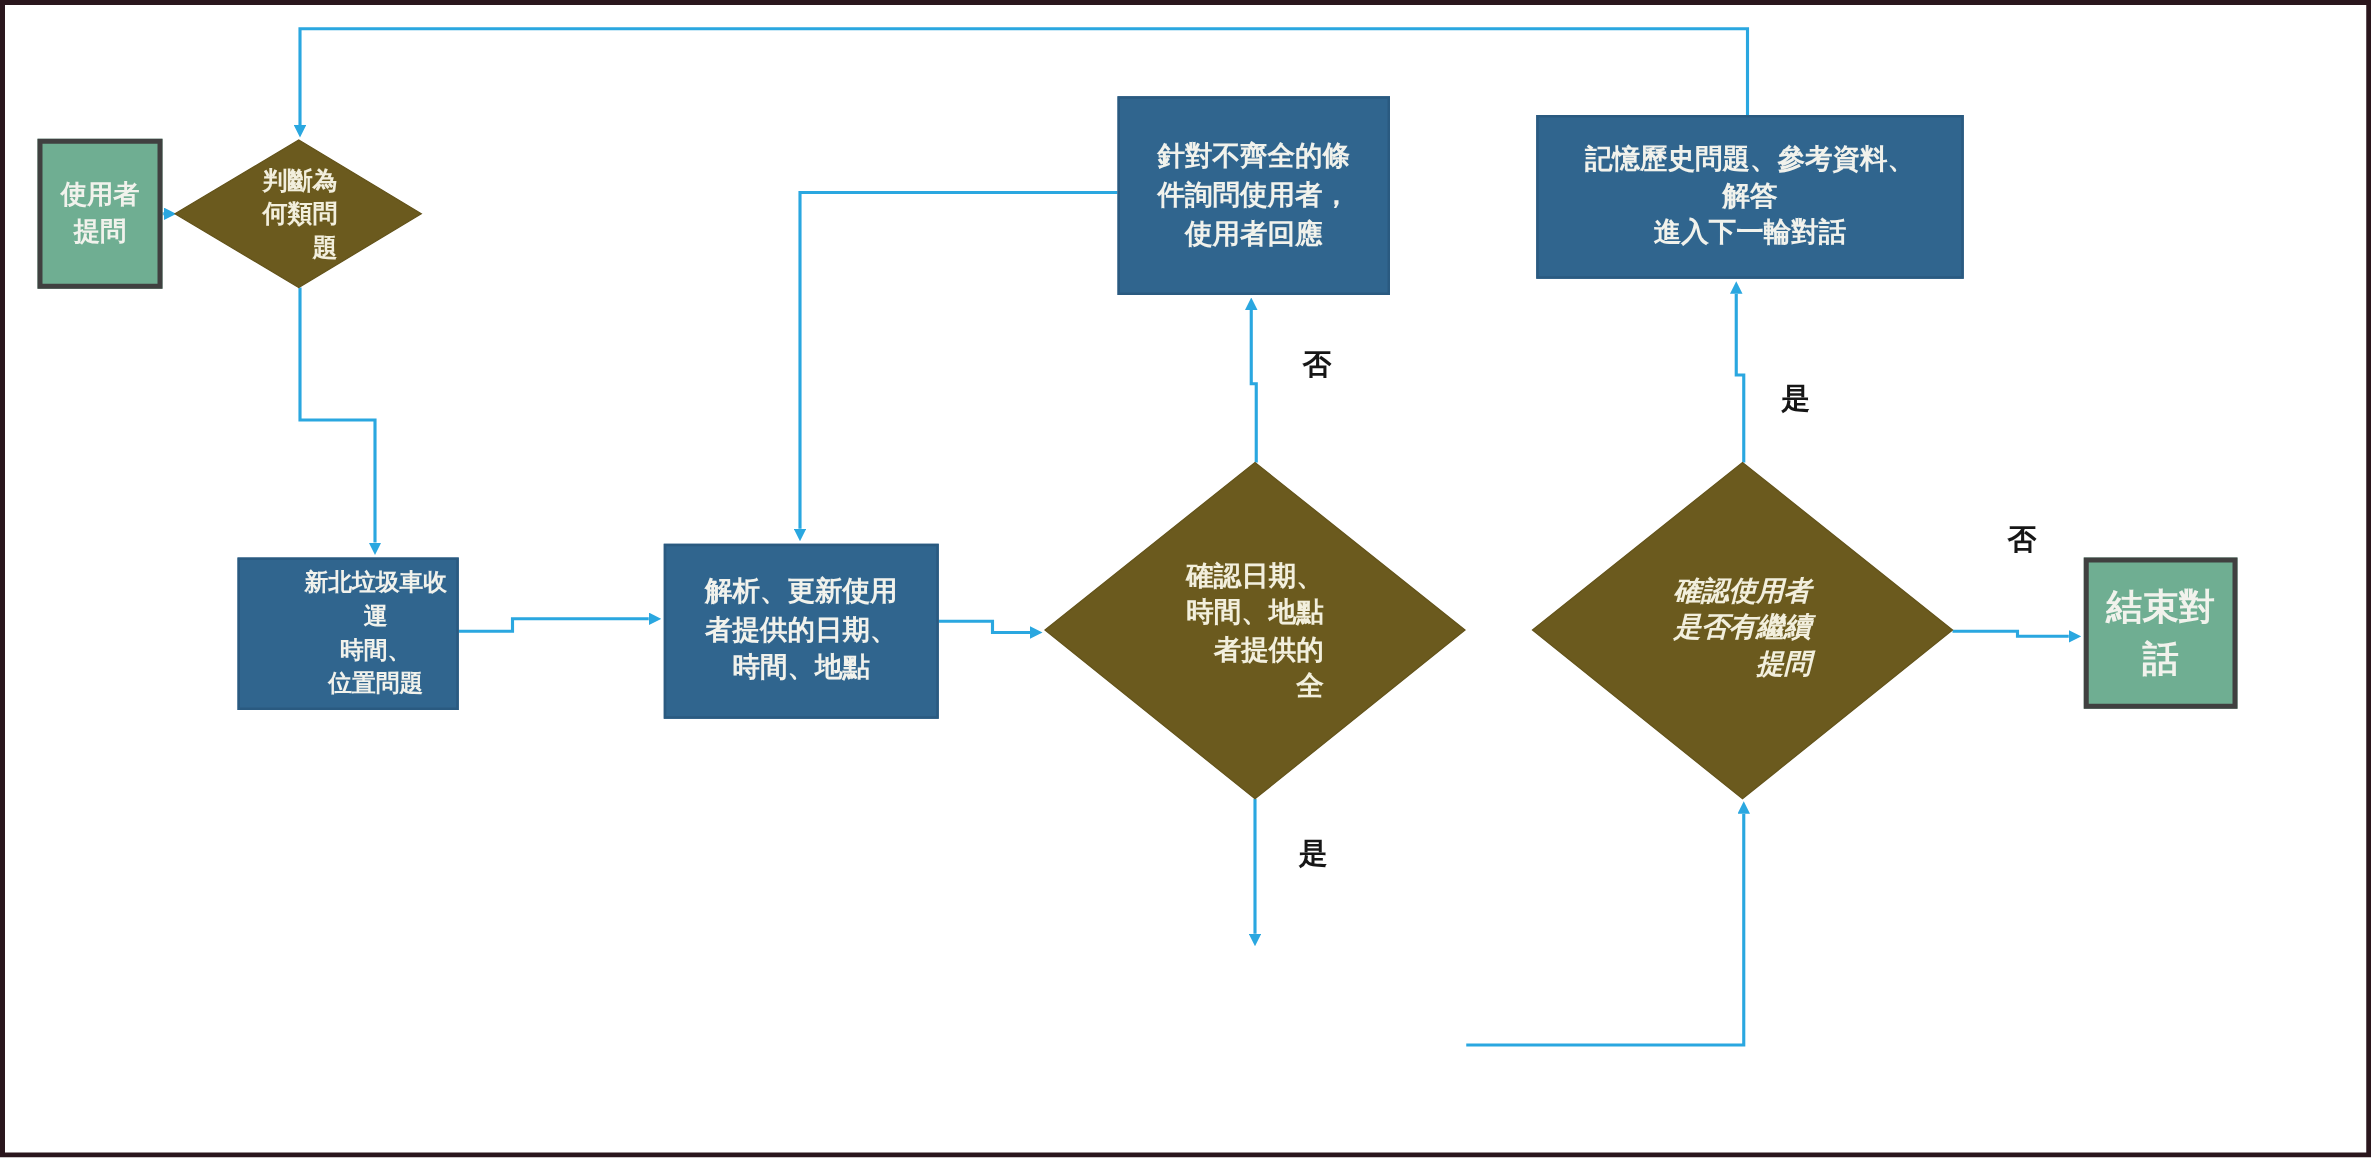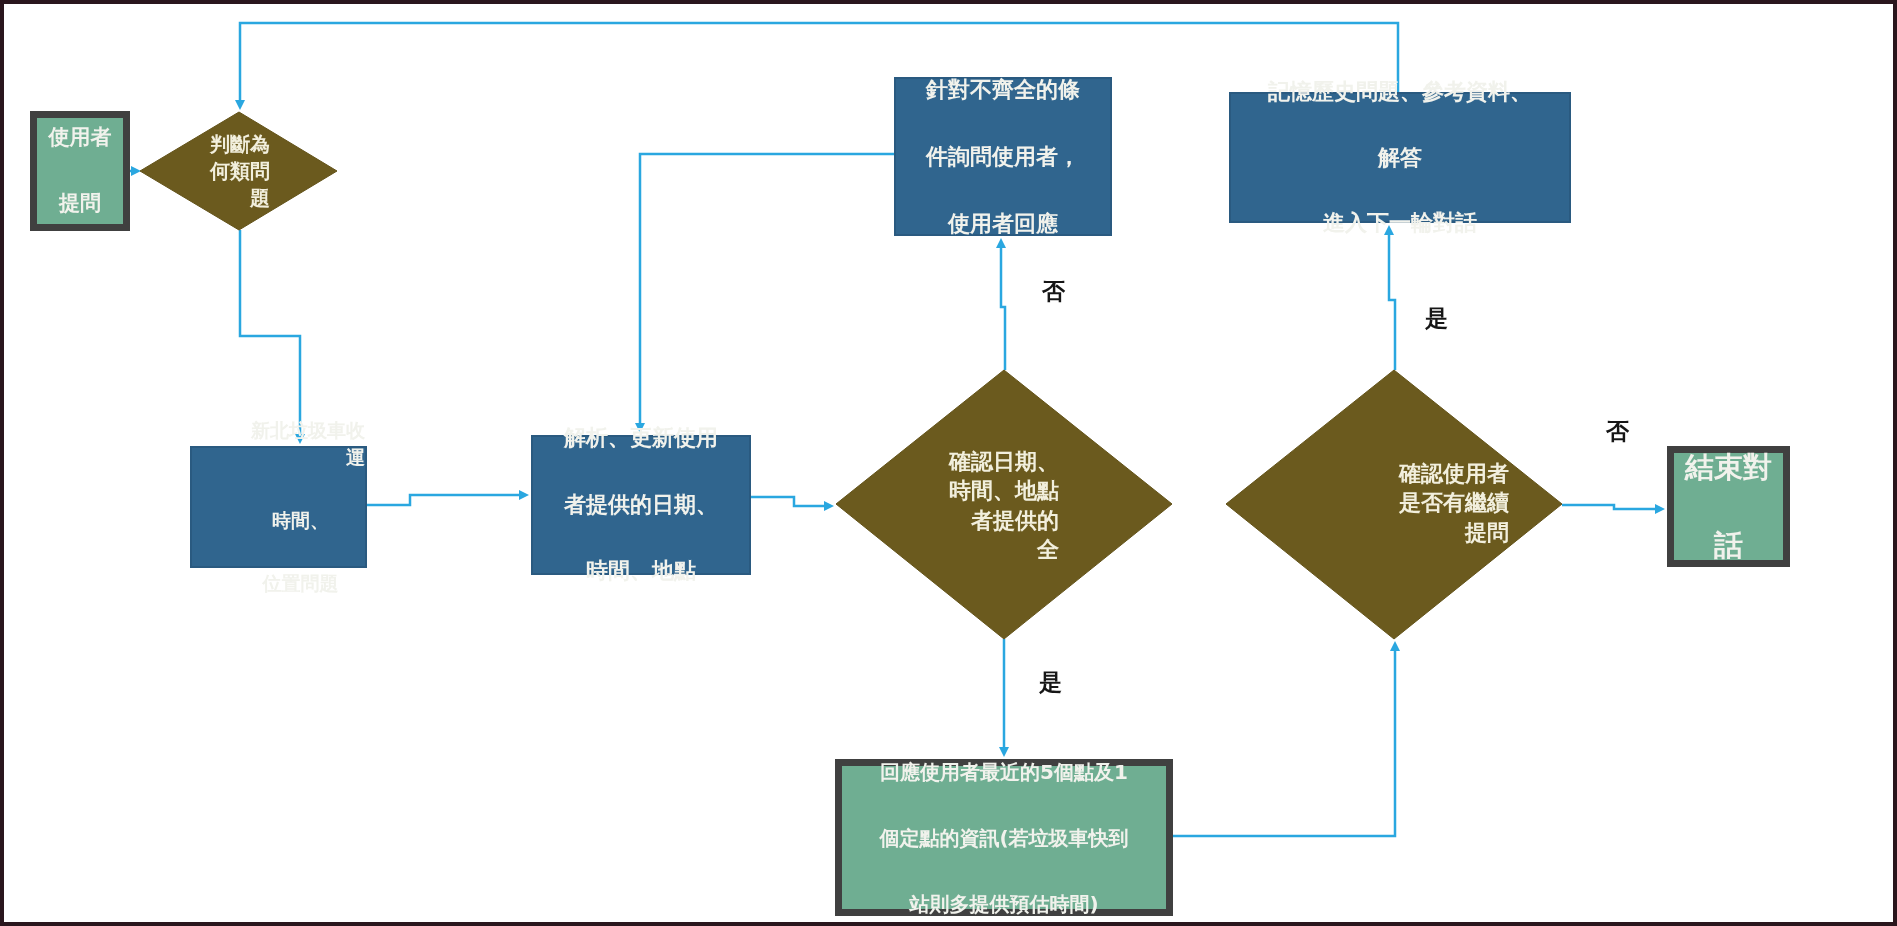--- a/index.html
+++ b/index.html
@@ -9,29 +9,28 @@
     box-sizing:border-box;
     background:#ffffff;
     border:4px solid #2a161d;
     overflow:hidden;
     font-family:"DejaVu Sans","Liberation Sans",sans-serif;
   }
   svg.layer{position:absolute;left:0;top:0;width:1897px;height:926px;}
   .node{
     position:absolute;
     display:flex;flex-direction:column;justify-content:center;align-items:center;
-    text-align:right;
+    text-align:center;
     color:#f1f2ec;
     font-weight:700;
     box-sizing:border-box;
     line-height:1.42;
-    gap:36px;
   }
   .blue{background:#30658e;border:2px solid #2a5a80;}
-  .green{background:#6fae92;border:7px solid #404040;}
+  .green{background:#6fae92;border:4px solid #404040;}
   .dlabel{
     position:absolute;
     transform:translate(-50%,-50%);
     text-align:right;
     color:#f2efdd;
     font-weight:700;
     line-height:1.34;
     white-space:nowrap;
   }
   .edge-label{
@@ -126,41 +125,30 @@
     <span class="tline">件詢問使用者，</span>
     <span class="tline">使用者回應</span>
   </div>
 
   <div class="node blue" style="left:1225px;top:88px;width:342px;height:131px;font-size:22px;line-height:1.36;">
     <span class="tline">記憶歷史問題、參考資料、</span>
     <span class="tline">解答</span>
     <span class="tline">進入下一輪對話</span>
   </div>
 
-  <div class="dlabel" style="left:1450px;top:499px;font-size:22px;">
+  <div class="dlabel" style="left:1390px;top:499px;font-size:22px;font-style:italic;">
     <span class="tline">確認使用者</span>
     <span class="tline">是否有繼續</span>
     <span class="tline">提問</span>
   </div>
 
   <div class="node green" style="left:1663px;top:442px;width:123px;height:121px;font-size:29px;">
     <span class="tline">結束對</span>
     <span class="tline">話</span>
   </div>
 
-  <div class="node green" style="left:831px;top:755px;width:338px;height:157px;font-size:20px;line-height:1.5;">
-    <span class="tline">
-      <span>回應使用者最近的</span><span class="u">5個點及1</span>
-    </span>
-    <span class="tline">
-      <span class="u">個定點</span><span>的資訊(若垃圾車快到</span>
-    </span>
-    <span class="tline">
-      <span>站則多提供預估時間)</span>
-    </span>
-  </div>
 
   <div class="edge-label" style="left:1038px;top:272px;">否</div>
   <div class="edge-label" style="left:1035px;top:663px;">是</div>
   <div class="edge-label" style="left:1421px;top:299px;">是</div>
   <div class="edge-label" style="left:1602px;top:412px;">否</div>
 
 </div>
 
 </body></html>

